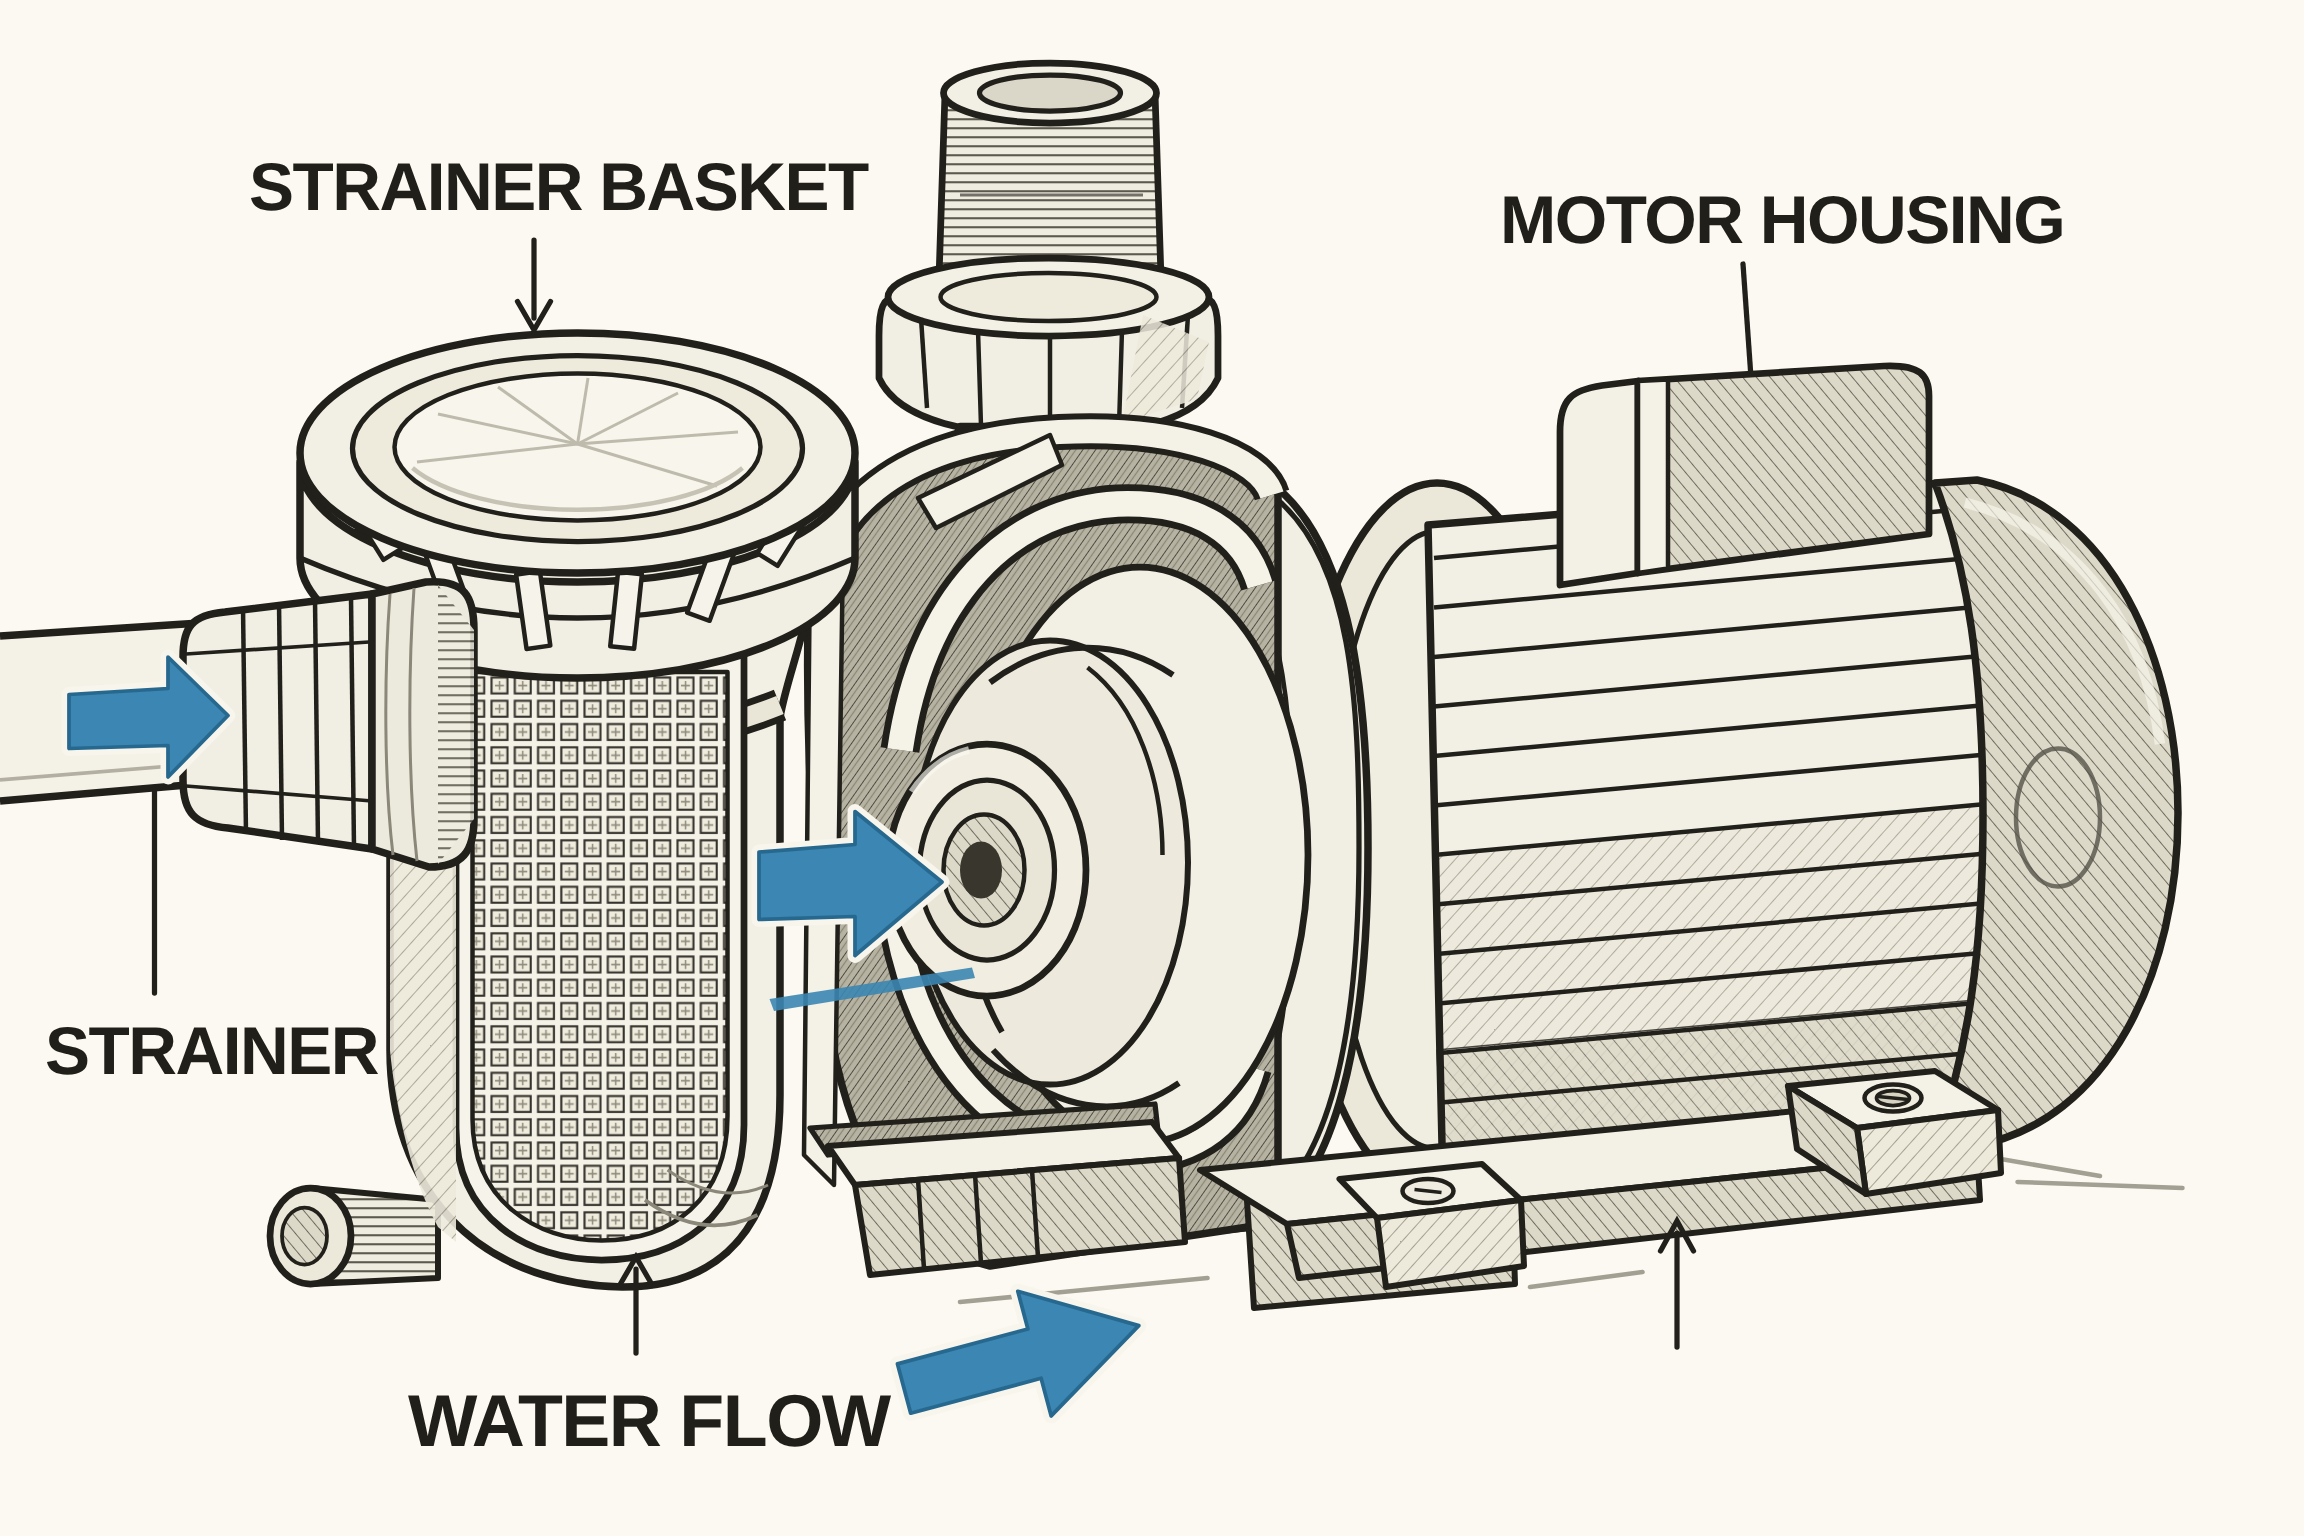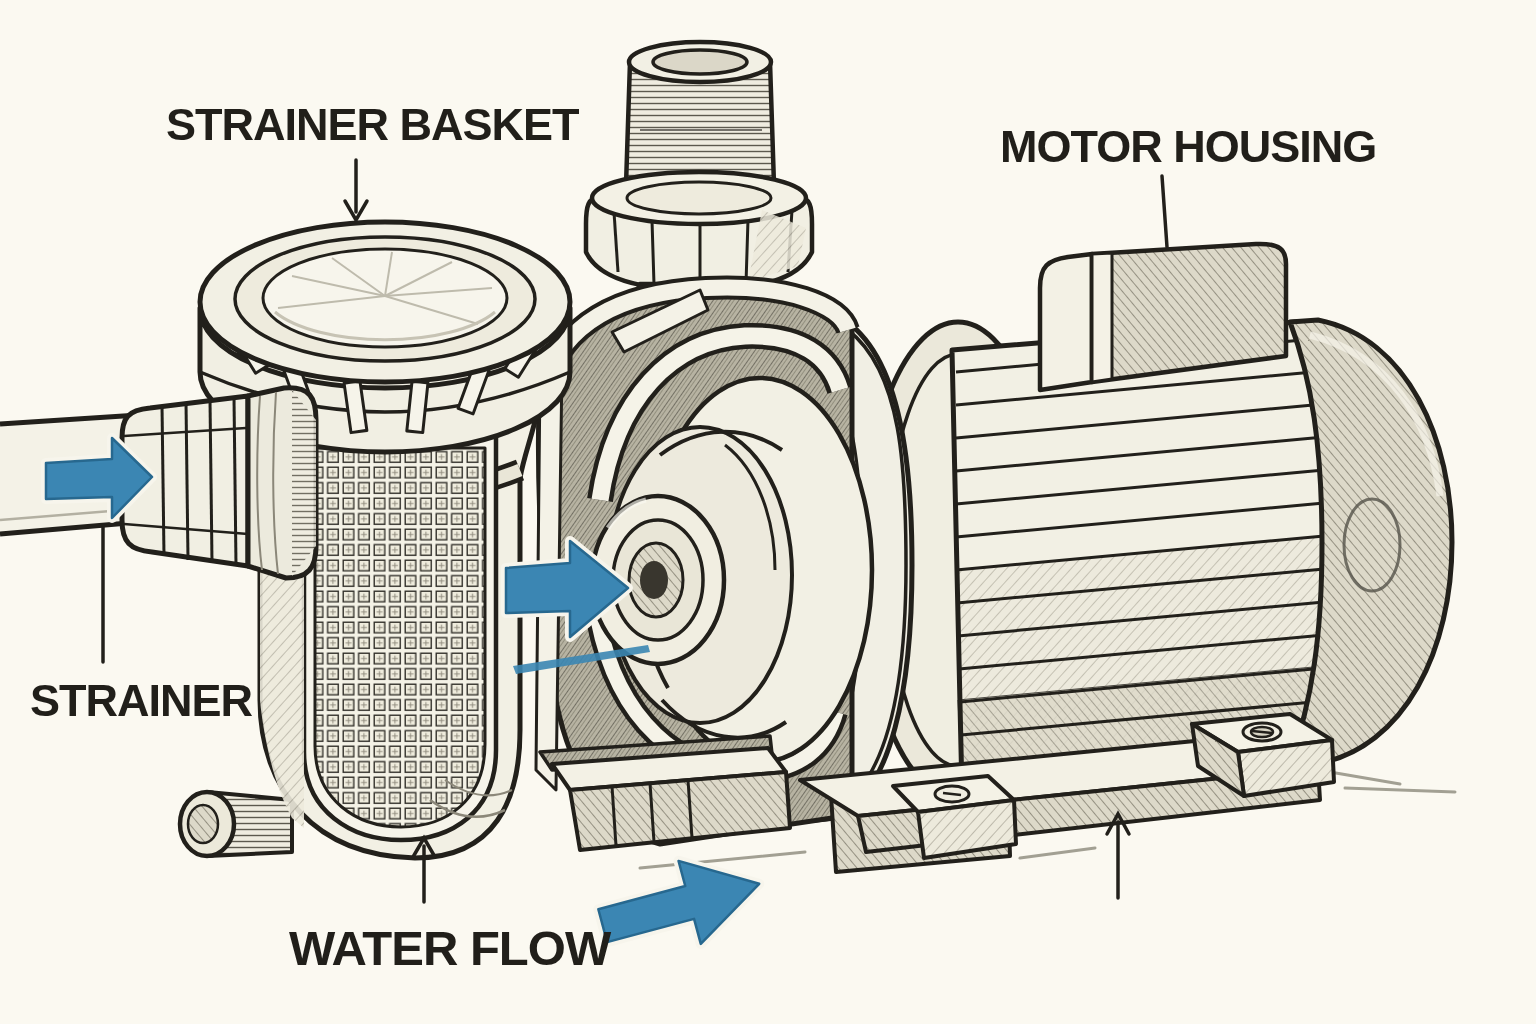--- a/index.html
+++ b/index.html
@@ -9,21 +9,21 @@
   }
   .stage svg{position:absolute;left:0;top:0;}
   .diagram-label{
     position:absolute;color:#211f1a;font-weight:bold;white-space:nowrap;
     letter-spacing:-1px;line-height:1;
     font-family:"Liberation Sans",sans-serif;
   }
   .lbl-strainer{left:166px;top:102px;font-size:45px;}
   .lbl-motor{left:1000px;top:124px;font-size:45px;}
   .lbl-impeller{left:30px;top:678px;font-size:45px;}
-  .lbl-water{left:289px;top:924px;font-size:49px;}
+  .lbl-water{left:272px;top:924px;font-size:49px;}
 </style>
 </head>
 <body>
 
 <div class="stage">
 
 <svg width="1536" height="1024" viewBox="0 0 1536 1024">
   <defs>
     <pattern id="mesh" width="15.5" height="15.5" patternUnits="userSpaceOnUse">
       <rect width="15.5" height="15.5" fill="#f4f2e6"></rect>

